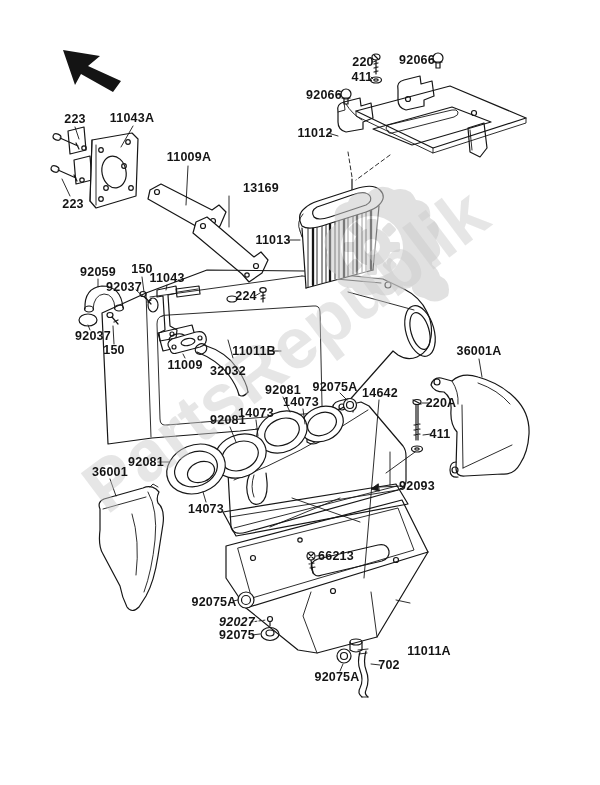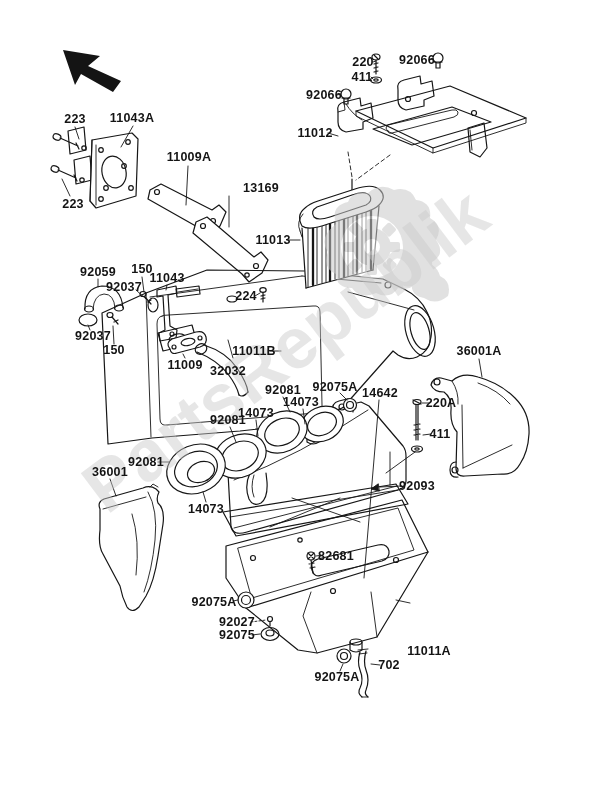--- a/index.html
+++ b/index.html
@@ -345,22 +345,22 @@
       <span class="part-label" style="left: 256px; top: 413px;">14073</span>
       <span class="part-label" style="left: 228px; top: 420px;">92081</span>
       <span class="part-label" style="left: 146px; top: 462px;">92081</span>
       <span class="part-label" style="left: 110px; top: 472px;">36001</span>
       <span class="part-label" style="left: 206px; top: 509px;">14073</span>
       <span class="part-label" style="left: 335px; top: 387px;">92075A</span>
       <span class="part-label" style="left: 380px; top: 393px;">14642</span>
       <span class="part-label" style="left: 441px; top: 403px;">220A</span>
       <span class="part-label" style="left: 440px; top: 434px;">411</span>
       <span class="part-label" style="left: 417px; top: 486px;">92093</span>
-      <span class="part-label" style="left: 336px; top: 556px;">82681</span>
+      <span class="part-label" style="left: 336px; top: 556px;">66213</span>
       <span class="part-label" style="left: 214px; top: 602px;">92075A</span>
-      <span class="part-label" style="left: 237px; top: 622px;">92027</span>
+      <span class="part-label" style="left: 237px; top: 622px; font-style: italic;">92027</span>
       <span class="part-label" style="left: 237px; top: 635px;">92075</span>
       <span class="part-label" style="left: 337px; top: 677px;">92075A</span>
       <span class="part-label" style="left: 389px; top: 665px;">702</span>
       <span class="part-label" style="left: 429px; top: 603px; margin-top: 48px;">11011A</span>
     </div>
 
 </div>
 
 </body></html>

